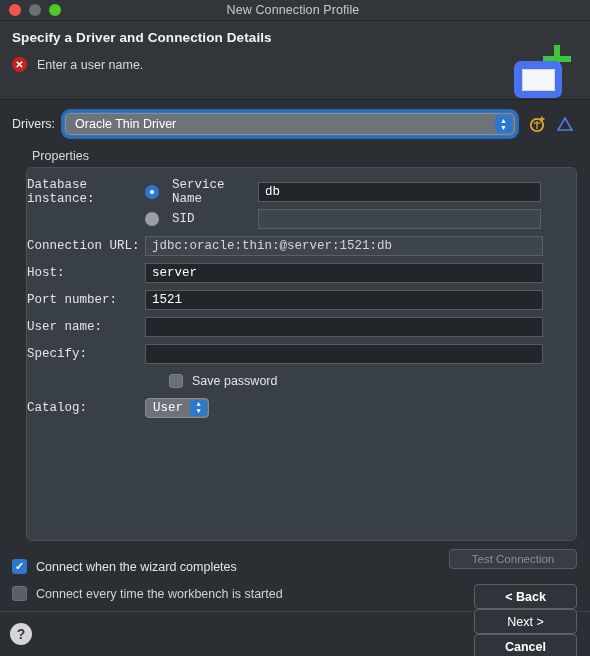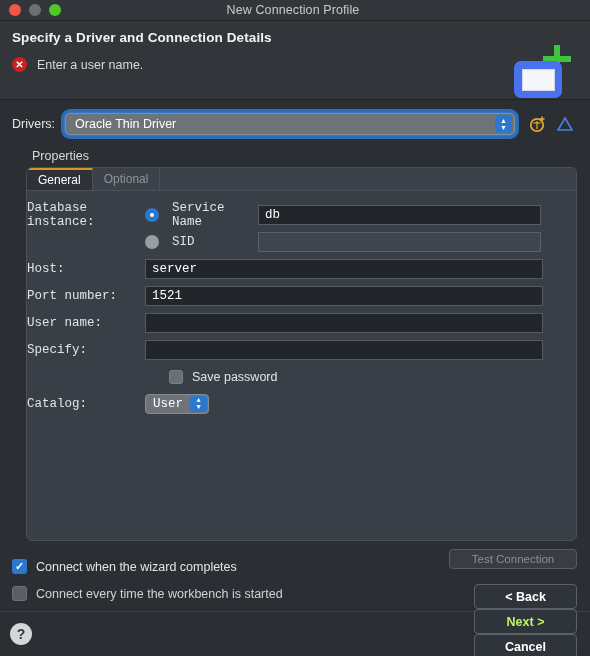--- a/index.html
+++ b/index.html
@@ -161,21 +161,21 @@
     font-size: 14px; font-weight: bold; flex: none;
   }
   .btns { margin-left: auto; display: flex; flex-direction: column; }
   .btn {
     width: 103px; height: 25px; border: 1px solid #5a6views;
     border: 1px solid #5a6068; background: #2f343a;
     display: flex; align-items: center; justify-content: center;
     font-size: 12.5px; border-radius: 4px; margin-left: 7px;
   }
   .btn.on { color: #ffffff; font-weight: bold; }
-  .btn.off { color: #bef264; font-weight: bold; }
+  .btn.off { color: #ffffff; }
 </style>
 </head>
 <body>
 
 <div class="window">
 
   <div class="titlebar">
     <div class="lights">
       <div class="light red"></div>
       <div class="light grey"></div>
@@ -221,44 +221,44 @@
         <line x1="10.5" y1="4" x2="15.5" y2="4" stroke="#e0a82e" stroke-width="1.6"></line>
       </svg>
       <svg class="icon-tri" viewBox="0 0 18 18">
         <polygon points="9,3 16,15 2,15" fill="none" stroke="#4a7fe0" stroke-width="1.6"></polygon>
       </svg>
     </div>
   </div>
 
   <div class="props-label">Properties</div>
   <div class="props-box">
-    <div class="tabs">
-      <div class="tab active">General</div>
-      <div class="tab inactive">Optional</div>
-    </div>
 
     <div class="form">
       <div class="row">
         <div class="lbl">Database instance:</div>
         <div class="radio-wrap">
           <div class="radio on"></div>
           <span class="radio-lbl">Service Name</span>
         </div>
         <div class="field w-svc">db</div>
       </div>
 
       <div class="row">
         <div class="lbl"></div>
         <div class="radio-wrap">
           <div class="radio off"></div>
           <span class="radio-lbl">SID</span>
         </div>
         <div class="field w-svc readonly"></div>
       </div>
 
+      <div class="row">
+        <div class="lbl">Connection URL:</div>
+        <div class="field w-wide readonly">jdbc:oracle:thin:@server:1521:db</div>
+      </div>
 
       <div class="row">
         <div class="lbl">Host:</div>
         <div class="field w-wide">server</div>
       </div>
 
       <div class="row">
         <div class="lbl">Port number:</div>
         <div class="field w-wide">1521</div>
       </div>

